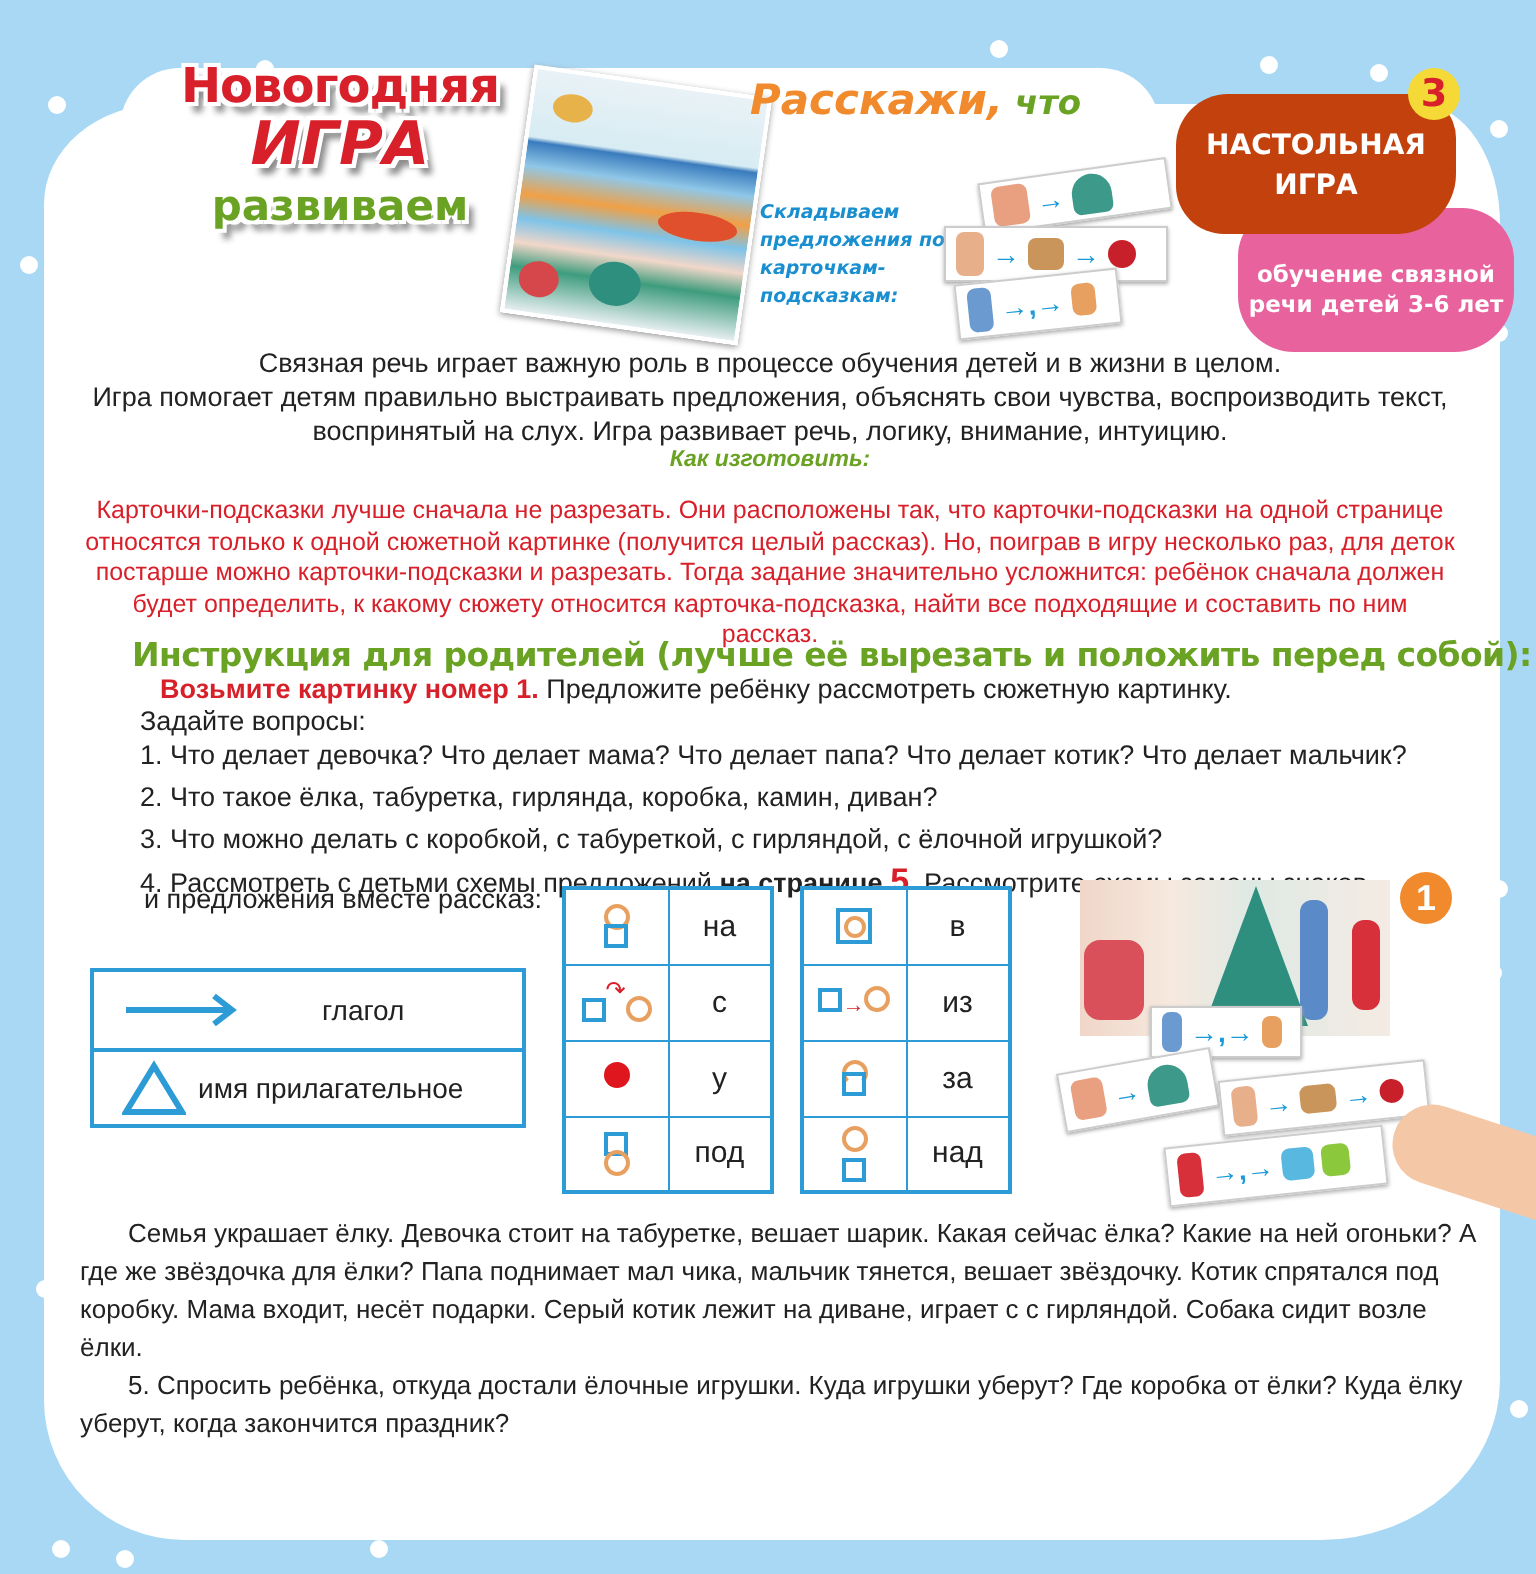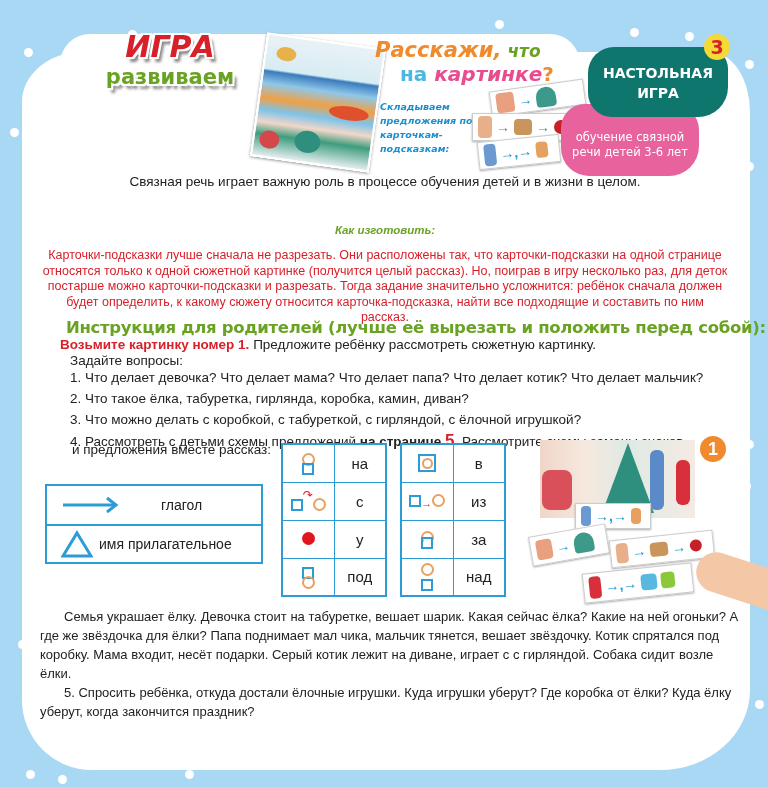--- a/index.html
+++ b/index.html
@@ -26,31 +26,31 @@
   .tell .b { font-family: "DejaVu Sans", sans-serif; font-weight: bold; font-style: italic; font-size: 20px; color: #4cb8e0; margin-left: 25px; }
   .tell .b span { color: #e84c8f; }
   .tell .b em { color: #f08a2c; font-style: normal; }
   .tell .c { position: absolute; left: 5px; top: 62px; width: 100px; color: #1a8fd0; font-family: "DejaVu Sans", sans-serif; font-weight: bold; font-style: italic; font-size: 9.5px; line-height: 14px; }
 
   .hint-card { position: absolute; background: #fff; border: 1px solid #ccc; box-shadow: 0 1px 2px #aaa; display: flex; align-items: center; gap: 4px; padding: 0 5px; }
   .hint-card .arr { color: #1a9ad6; font-weight: bold; font-size: 14px; }
   .fig { display: inline-block; border-radius: 4px; }
 
   
-  .badge-blue { position: absolute; left: 588px; top: 47px; width: 140px; height: 70px; background: #0f766e; border-radius: 26px 22px 30px 24px; color: #fff; text-align: center; font-family: "DejaVu Sans", sans-serif; font-weight: bold; font-size: 14px; line-height: 20px; padding-top: 16px; z-index: 2; }
-  .badge-pink { position: absolute; left: 561px; top: 104px; width: 138px; height: 72px; background: #e8629d; border-radius: 24px 26px 30px 28px; color: #fff; text-align: center; font-family: "DejaVu Sans", sans-serif; font-weight: normal; font-size: 11.5px; line-height: 15px; padding-top: 12px; }
+  .badge-blue { position: absolute; left: 588px; top: 47px; width: 140px; height: 70px; background: #c2410c; border-radius: 26px 22px 30px 24px; color: #fff; text-align: center; font-family: "DejaVu Sans", sans-serif; font-weight: bold; font-size: 14px; line-height: 20px; padding-top: 16px; z-index: 2; }
+  .badge-pink { position: absolute; left: 619px; top: 104px; width: 138px; height: 72px; background: #e8629d; border-radius: 24px 26px 30px 28px; color: #fff; text-align: center; font-family: "DejaVu Sans", sans-serif; font-weight: bold; font-size: 11.5px; line-height: 15px; padding-top: 12px; }
   .num-badge { position: absolute; left: 704px; top: 34px; width: 26px; height: 26px; border-radius: 50%; background: #f5d936; color: #d8202a; font-family: "DejaVu Sans", sans-serif; font-weight: bold; font-size: 19px; text-align: center; line-height: 26px; z-index: 3; }
 
   
   .intro { position: absolute; left: 40px; top: 173px; width: 690px; text-align: center; color: #222; font-size: 13.5px; line-height: 17px; }
   .how-title { position: absolute; left: 40px; top: 224px; width: 690px; text-align: center; color: #6aa324; font-weight: bold; font-size: 11.5px; font-style: italic; }
   .how-line { position: absolute; left: 40px; top: 237px; width: 690px; text-align: center; color: #222; font-weight: bold; font-size: 13px; }
   .red-block { position: absolute; left: 42px; top: 248px; width: 686px; text-align: center; color: #d8202a; font-size: 12.5px; line-height: 15.5px; }
   .instr-title { position: absolute; left: 66px; top: 318px; color: #6aa324; font-family: "DejaVu Sans", sans-serif; font-weight: bold; font-size: 16.5px; letter-spacing: -0.3px; }
-  .take { position: absolute; left: 60px; top: 337px; font-size: 13.5px; color: #222; }
+  .take { position: absolute; left: 80px; top: 337px; font-size: 13.5px; color: #222; }
   .take b { color: #d8202a; }
   .ask { position: absolute; left: 70px; top: 353px; font-size: 13.5px; color: #222; }
   .q { position: absolute; left: 70px; font-size: 13.5px; color: #222; }
   .q b { font-weight: bold; }
   .q .red5 { color: #d8202a; font-weight: bold; font-size: 17px; }
 
   
   .schema { position: absolute; border: 2px solid #2c9bd6; border-collapse: collapse; background: #fff; }
   .schema td { border: 1px solid #2c9bd6; width: 52px; height: 38px; text-align: center; vertical-align: middle; font-size: 15px; color: #222; position: relative; }
   .sq { width: 12px; height: 12px; border: 2px solid #2c9bd6; display: inline-block; }
@@ -94,34 +94,34 @@
   <div class="snow" style="left:18px;top:640px"></div>
   <div class="snow" style="left:26px;top:770px"></div>
   <div class="snow" style="left:58px;top:775px"></div>
   <div class="snow" style="left:185px;top:770px"></div>
   <div class="snow" style="left:755px;top:700px"></div>
 
   <div class="paper2"></div>
   <div class="paper"></div>
 
   <div class="title-block">
+    <div class="t1">Новогодняя</div>
     <div class="t2">ИГРА</div>
     <div class="t3">развиваем</div>
   </div>
 
   <div class="cover">
     <div class="cover-fig" style="left:10px;top:10px;width:20px;height:14px;background:#e8b24a"></div>
     <div class="cover-fig" style="left:70px;top:60px;width:40px;height:14px;background:#e0502c"></div>
     <div class="cover-fig" style="left:40px;top:90px;width:26px;height:22px;background:#2e8f7f"></div>
     <div class="cover-fig" style="left:5px;top:95px;width:20px;height:18px;background:#d5474a"></div>
   </div>
 
   <div class="tell">
     <div class="a"><span style="color:#f08a2c;font-size:21px">Расскажи,</span><span> что</span></div>
-    <div class="b"><em style="color:#4cb8e0">на </em><span>картинке</span><em>?</em></div>
     <div class="c">Складываем предложения по карточкам-подсказкам:</div>
   </div>
 
   <div class="hint-card" style="left:490px;top:85px;width:95px;height:26px;transform:rotate(-8deg)">
     <span class="fig" style="width:18px;height:20px;background:#e8a080"></span>
     <span class="arr">→</span>
     <span class="fig" style="width:20px;height:20px;background:#3d9a8a;border-radius:50% 50% 4px 4px"></span>
   </div>
   <div class="hint-card" style="left:472px;top:113px;width:112px;height:28px">
     <span class="fig" style="width:14px;height:22px;background:#e8b08a"></span>
@@ -137,20 +137,21 @@
   </div>
 
   <div class="num-badge">3</div>
   <div class="badge-blue">НАСТОЛЬНАЯ ИГРА</div>
   <div class="badge-pink">
       <div style="padding-top:14px">обучение связной речи детей 3-6 лет</div>
     </div>
 
   <div class="intro">
     <div>Связная речь играет важную роль в процессе обучения детей и в жизни в целом.</div>
+    <div>Игра помогает детям правильно выстраивать предложения, объяснять свои чувства, воспроизводить текст, воспринятый на слух. Игра развивает речь, логику, внимание, интуицию.</div>
   </div>
   <div class="how-title">Как изготовить:</div>
   <div class="red-block">Карточки-подсказки лучше сначала не разрезать. Они расположены так, что карточки-подсказки на одной странице относятся только к одной сюжетной картинке (получится целый рассказ). Но, поиграв в игру несколько раз, для деток постарше можно карточки-подсказки и разрезать. Тогда задание значительно усложнится: ребёнок сначала должен будет определить, к какому сюжету относится карточка-подсказка, найти все подходящие и составить по ним рассказ.</div>
 
   <div class="instr-title">Инструкция для родителей (лучше её вырезать и положить перед собой):</div>
   <div class="take"><b>Возьмите картинку номер 1.</b><span> Предложите ребёнку рассмотреть сюжетную картинку.</span></div>
   <div class="ask">Задайте вопросы:</div>
   <div class="q" style="top:370px">1. Что делает девочка? Что делает мама? Что делает папа? Что делает котик? Что делает мальчик?</div>
   <div class="q" style="top:391px">2. Что такое ёлка, табуретка, гирлянда, коробка, камин, диван?</div>
   <div class="q" style="top:412px">3. Что можно делать с коробкой, с табуреткой, с гирляндой, с ёлочной игрушкой?</div>

